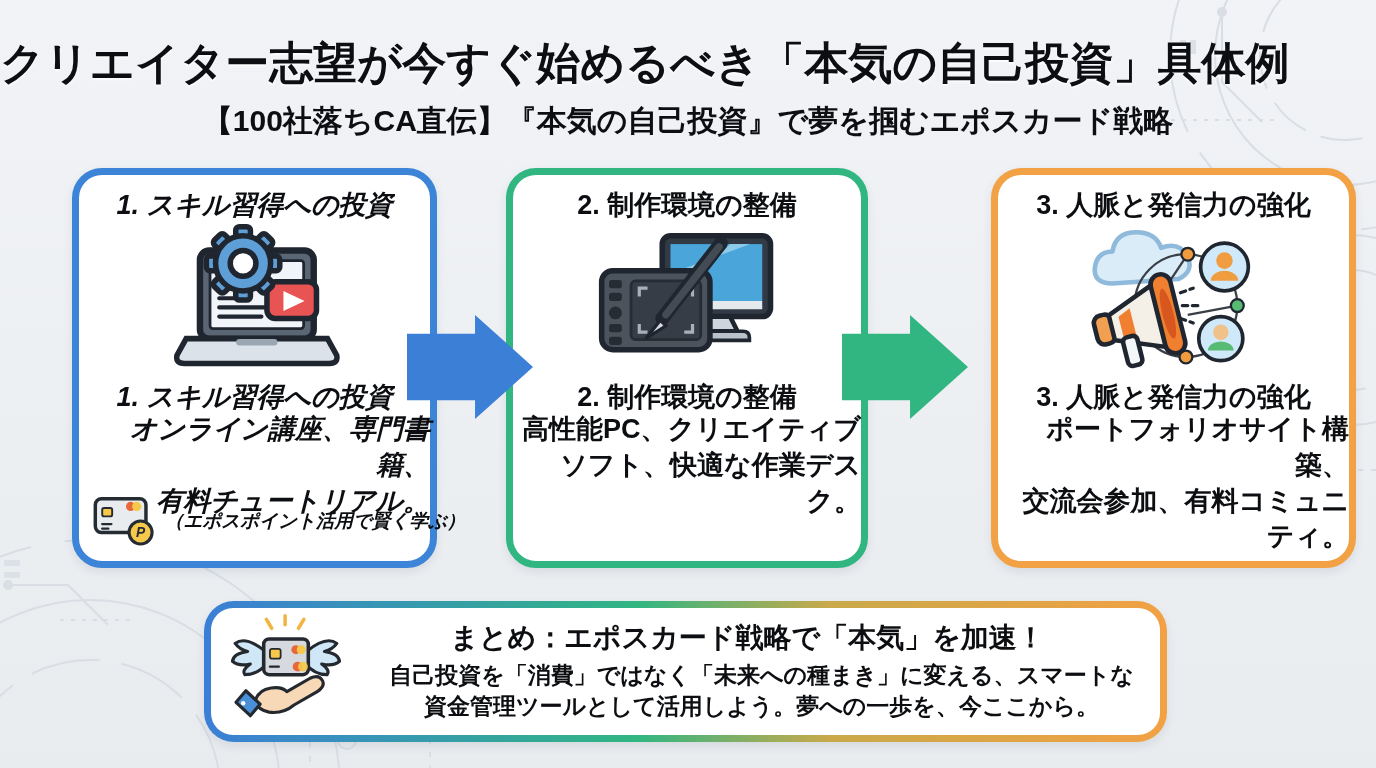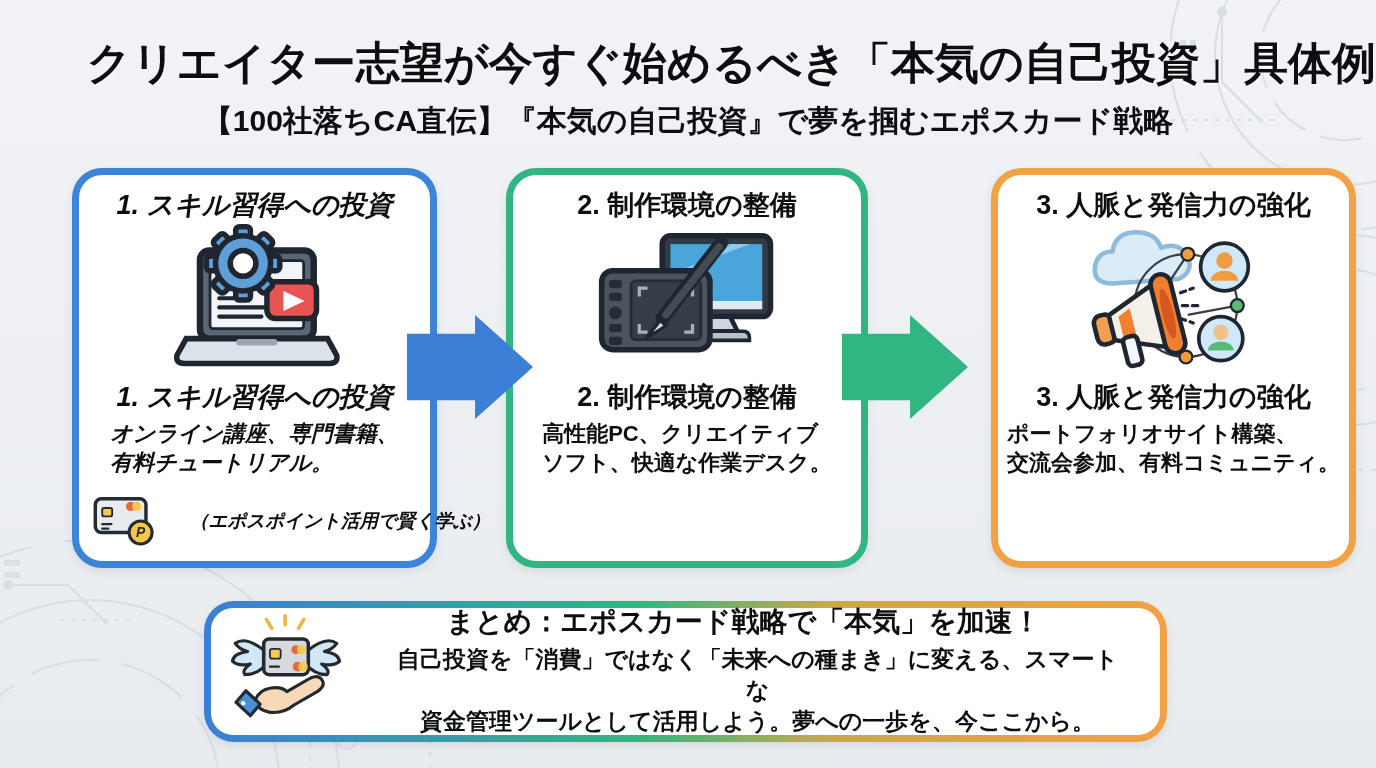--- a/index.html
+++ b/index.html
@@ -9,21 +9,21 @@
   }
   #stage{
     position:relative;
     width:1376px;height:768px;
     overflow:hidden;
     background:linear-gradient(180deg,var(--background,#f1f3f6) 0%,#e9ecef 100%);
   }
   #circuit-bg{position:absolute;inset:0;z-index:0;}
   .title{
     position:absolute;top:34px;left:0;width:100%;
-    text-align:right;
+    text-align:left;
     font-size:44px;font-weight:bold;color:var(--text,#0c0e11);
     letter-spacing:0px;z-index:2;
     text-shadow:0 2px 2px rgba(255,255,255,.8);
   }
   .subtitle{
     position:absolute;top:101px;left:0;width:100%;
     text-align:center;
     font-size:30px;font-weight:bold;color:var(--text,#0c0e11);
     z-index:2;
   }
@@ -44,52 +44,52 @@
     margin-top:16px;
     font-size:27px;font-weight:bold;color:var(--text,#0c0e11);
     text-align:center;line-height:1.1;
   }
   .main-icon{width:196px;height:156px;margin-top:2px;flex:none;}
   .card-title{
     font-size:27px;font-weight:bold;color:var(--text,#0c0e11);
     text-align:center;margin-top:4px;line-height:1.1;
   }
   .card-body{
-    font-size:22px;font-weight:bold;color:var(--text,#0c0e11);
-    text-align:left;margin-top:7px;line-height:1.32;
+    font-size:27px;font-weight:bold;color:var(--text,#0c0e11);
+    text-align:right;line-height:1.32;
     white-space:pre-line;
   }
   .card-note-row{
     position:absolute;left:14px;right:8px;bottom:14px;
     display:flex;align-items:center;gap:6px;justify-content:flex-start;
   }
   .badge-icon{width:66px;height:52px;flex:none;}
   .card-note{
     font-size:18.5px;font-weight:bold;color:var(--text,#0c0e11);
-    line-height:1.15;white-space:nowrap;margin-left:25px;
+    line-height:1.15;white-space:nowrap;
   }
   .flow-arrow{
     position:absolute;top:315px;width:126px;height:104px;z-index:3;
     clip-path:polygon(0% 18%,54% 18%,54% 0%,100% 50%,54% 100%,54% 82%,0% 82%);
   }
   .flow-arrow.a1{left:407px;background:var(--arrow-blue,#3b7fd6);}
   .flow-arrow.a2{left:842px;background:var(--arrow-green,#31b682);}
   .summary{
     position:absolute;left:204px;top:601px;width:963px;height:141px;
     border-radius:30px;
     background:linear-gradient(90deg,var(--arrow-blue,#3b7fd6) 0%,var(--green,#31b682) 45%,#c9a94a 65%,var(--orange,#f2a144) 100%);
     padding:7px;box-sizing:border-box;
     z-index:2;
     box-shadow:0 4px 10px rgba(40,60,90,.10);
   }
   .summary-inner{
     width:100%;height:100%;
     background:#ffffff;border-radius:22px;
     display:flex;align-items:center;
-    padding:0 34px 0 16px;box-sizing:border-box;gap:16px;
+    padding:0 26px 0 16px;box-sizing:border-box;gap:16px;
   }
   .summary-icon{width:118px;height:116px;flex:none;}
   .summary-text{flex:1;display:flex;flex-direction:column;align-items:center;}
   .summary-title{
     font-size:28px;font-weight:bold;color:var(--text,#0c0e11);
     line-height:1.15;text-align:center;
   }
   .summary-body{
     font-size:23px;font-weight:bold;color:var(--text,#0c0e11);
     line-height:1.34;text-align:center;margin-top:6px;

